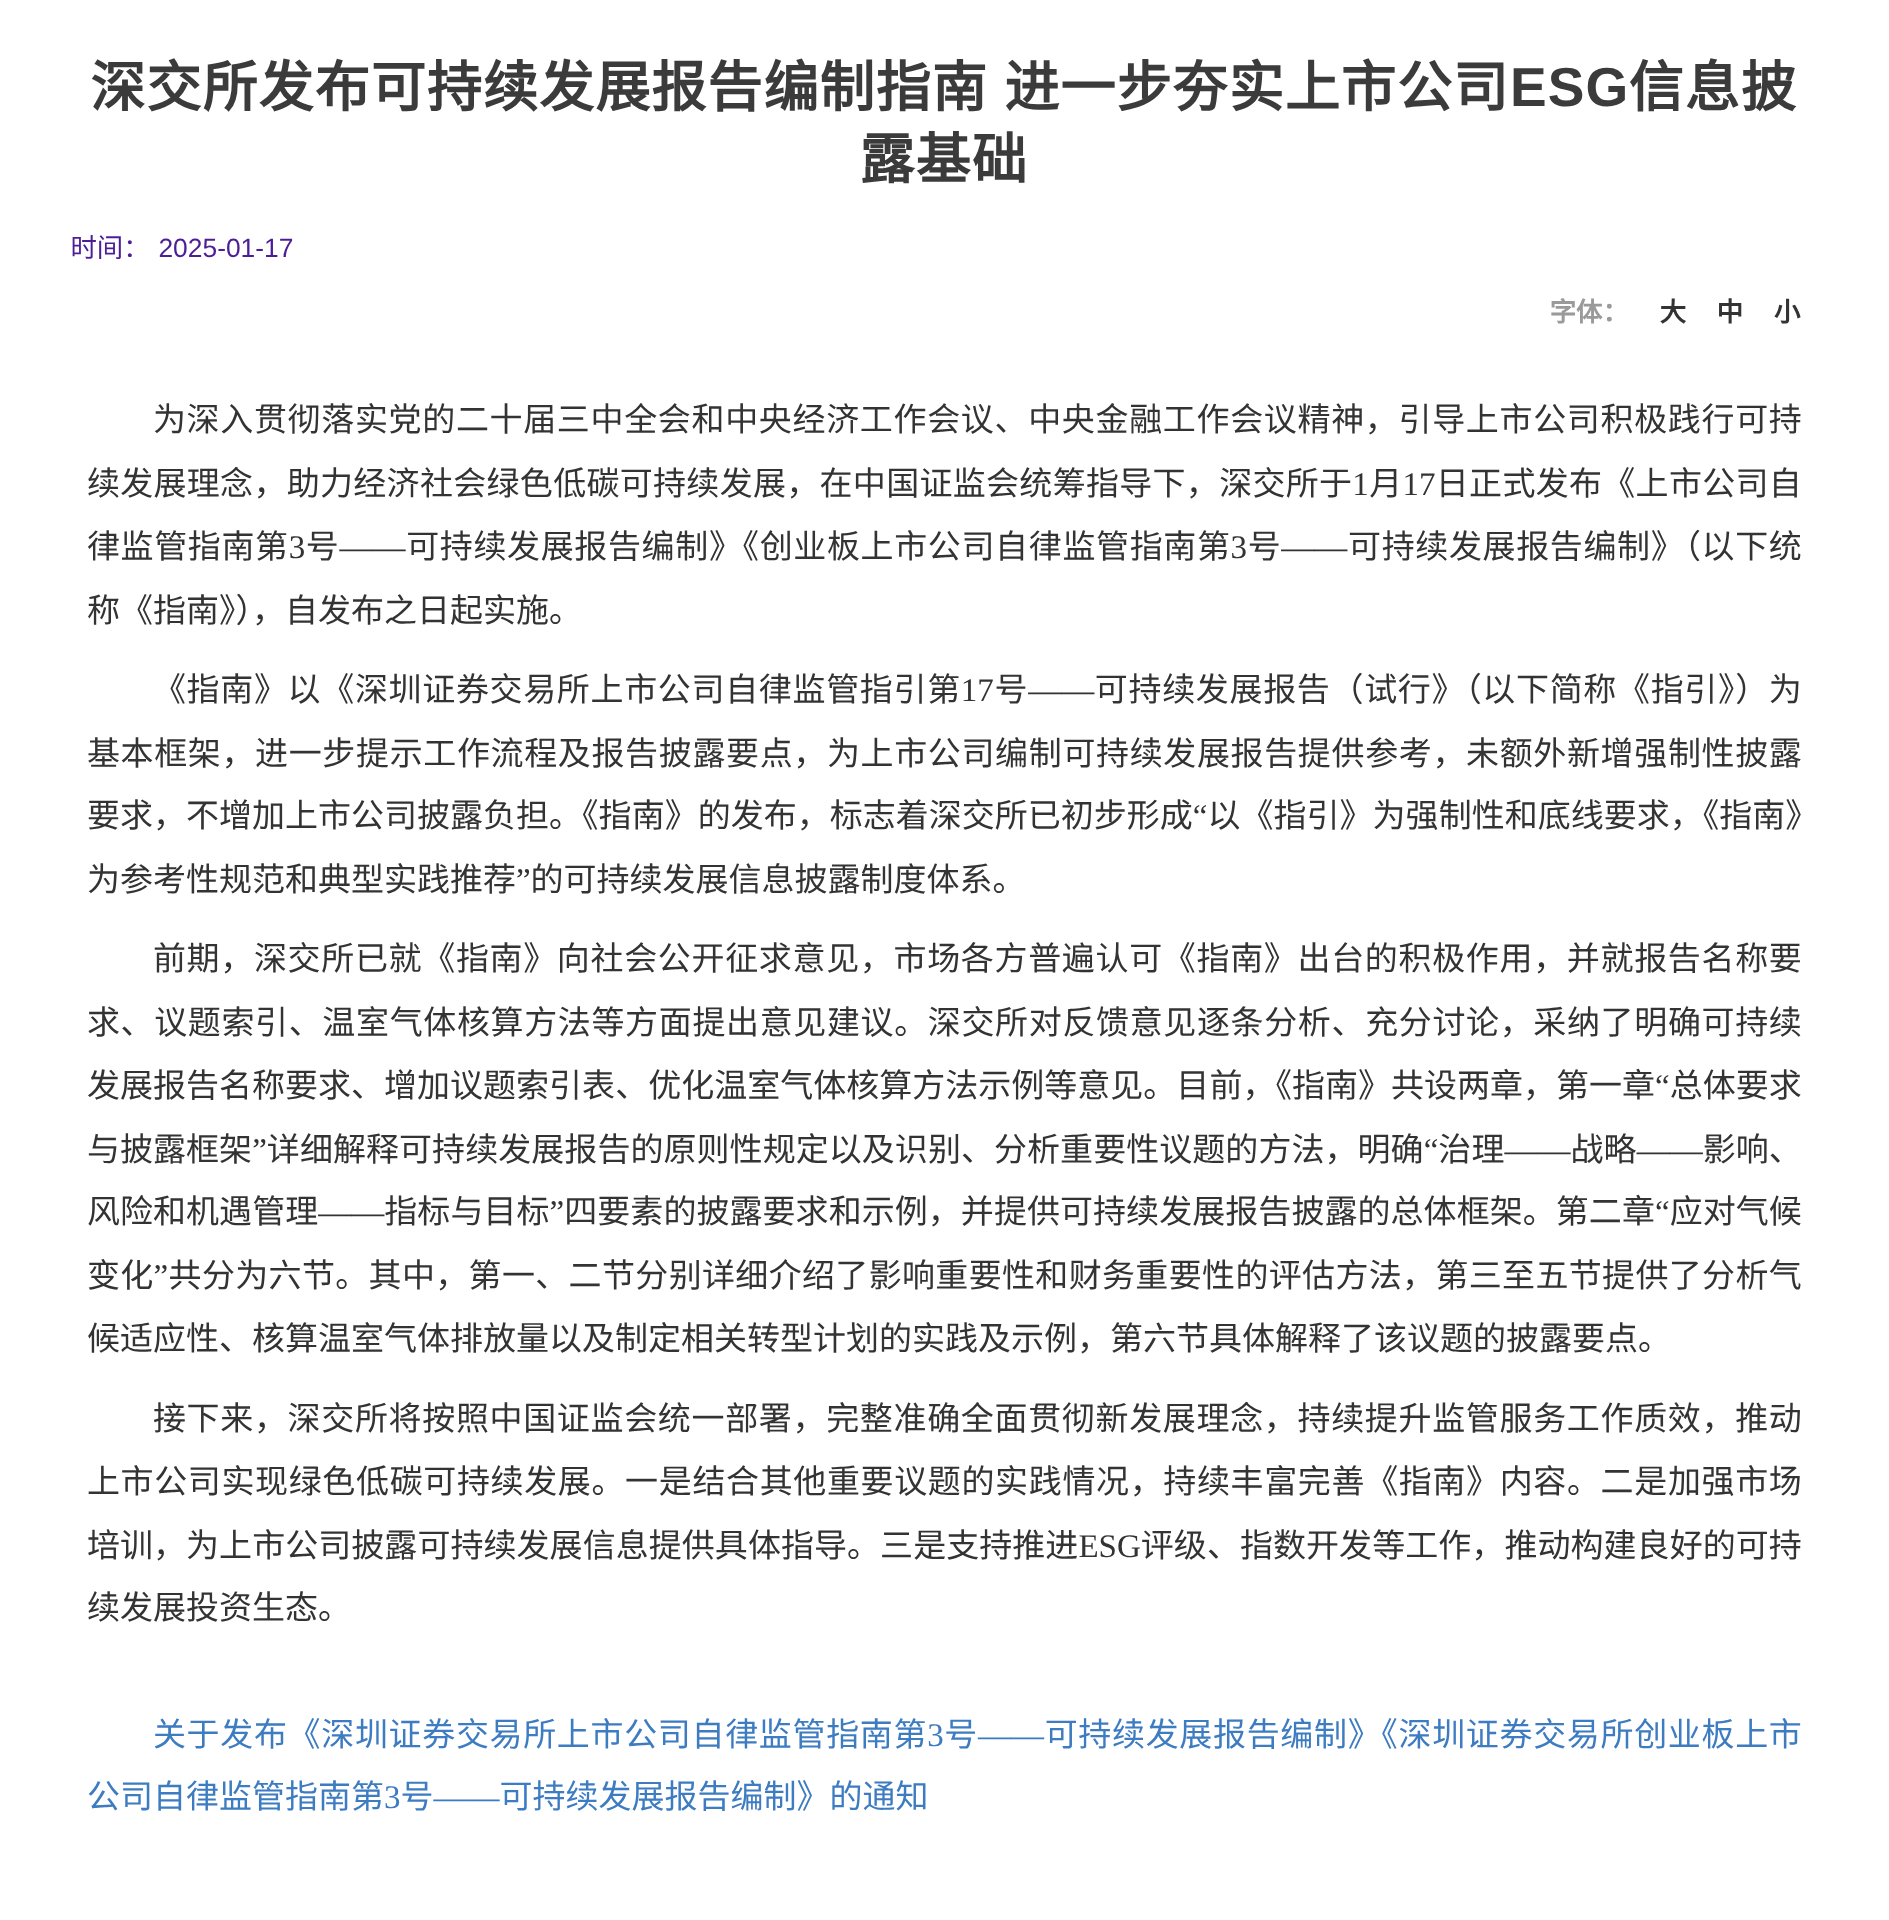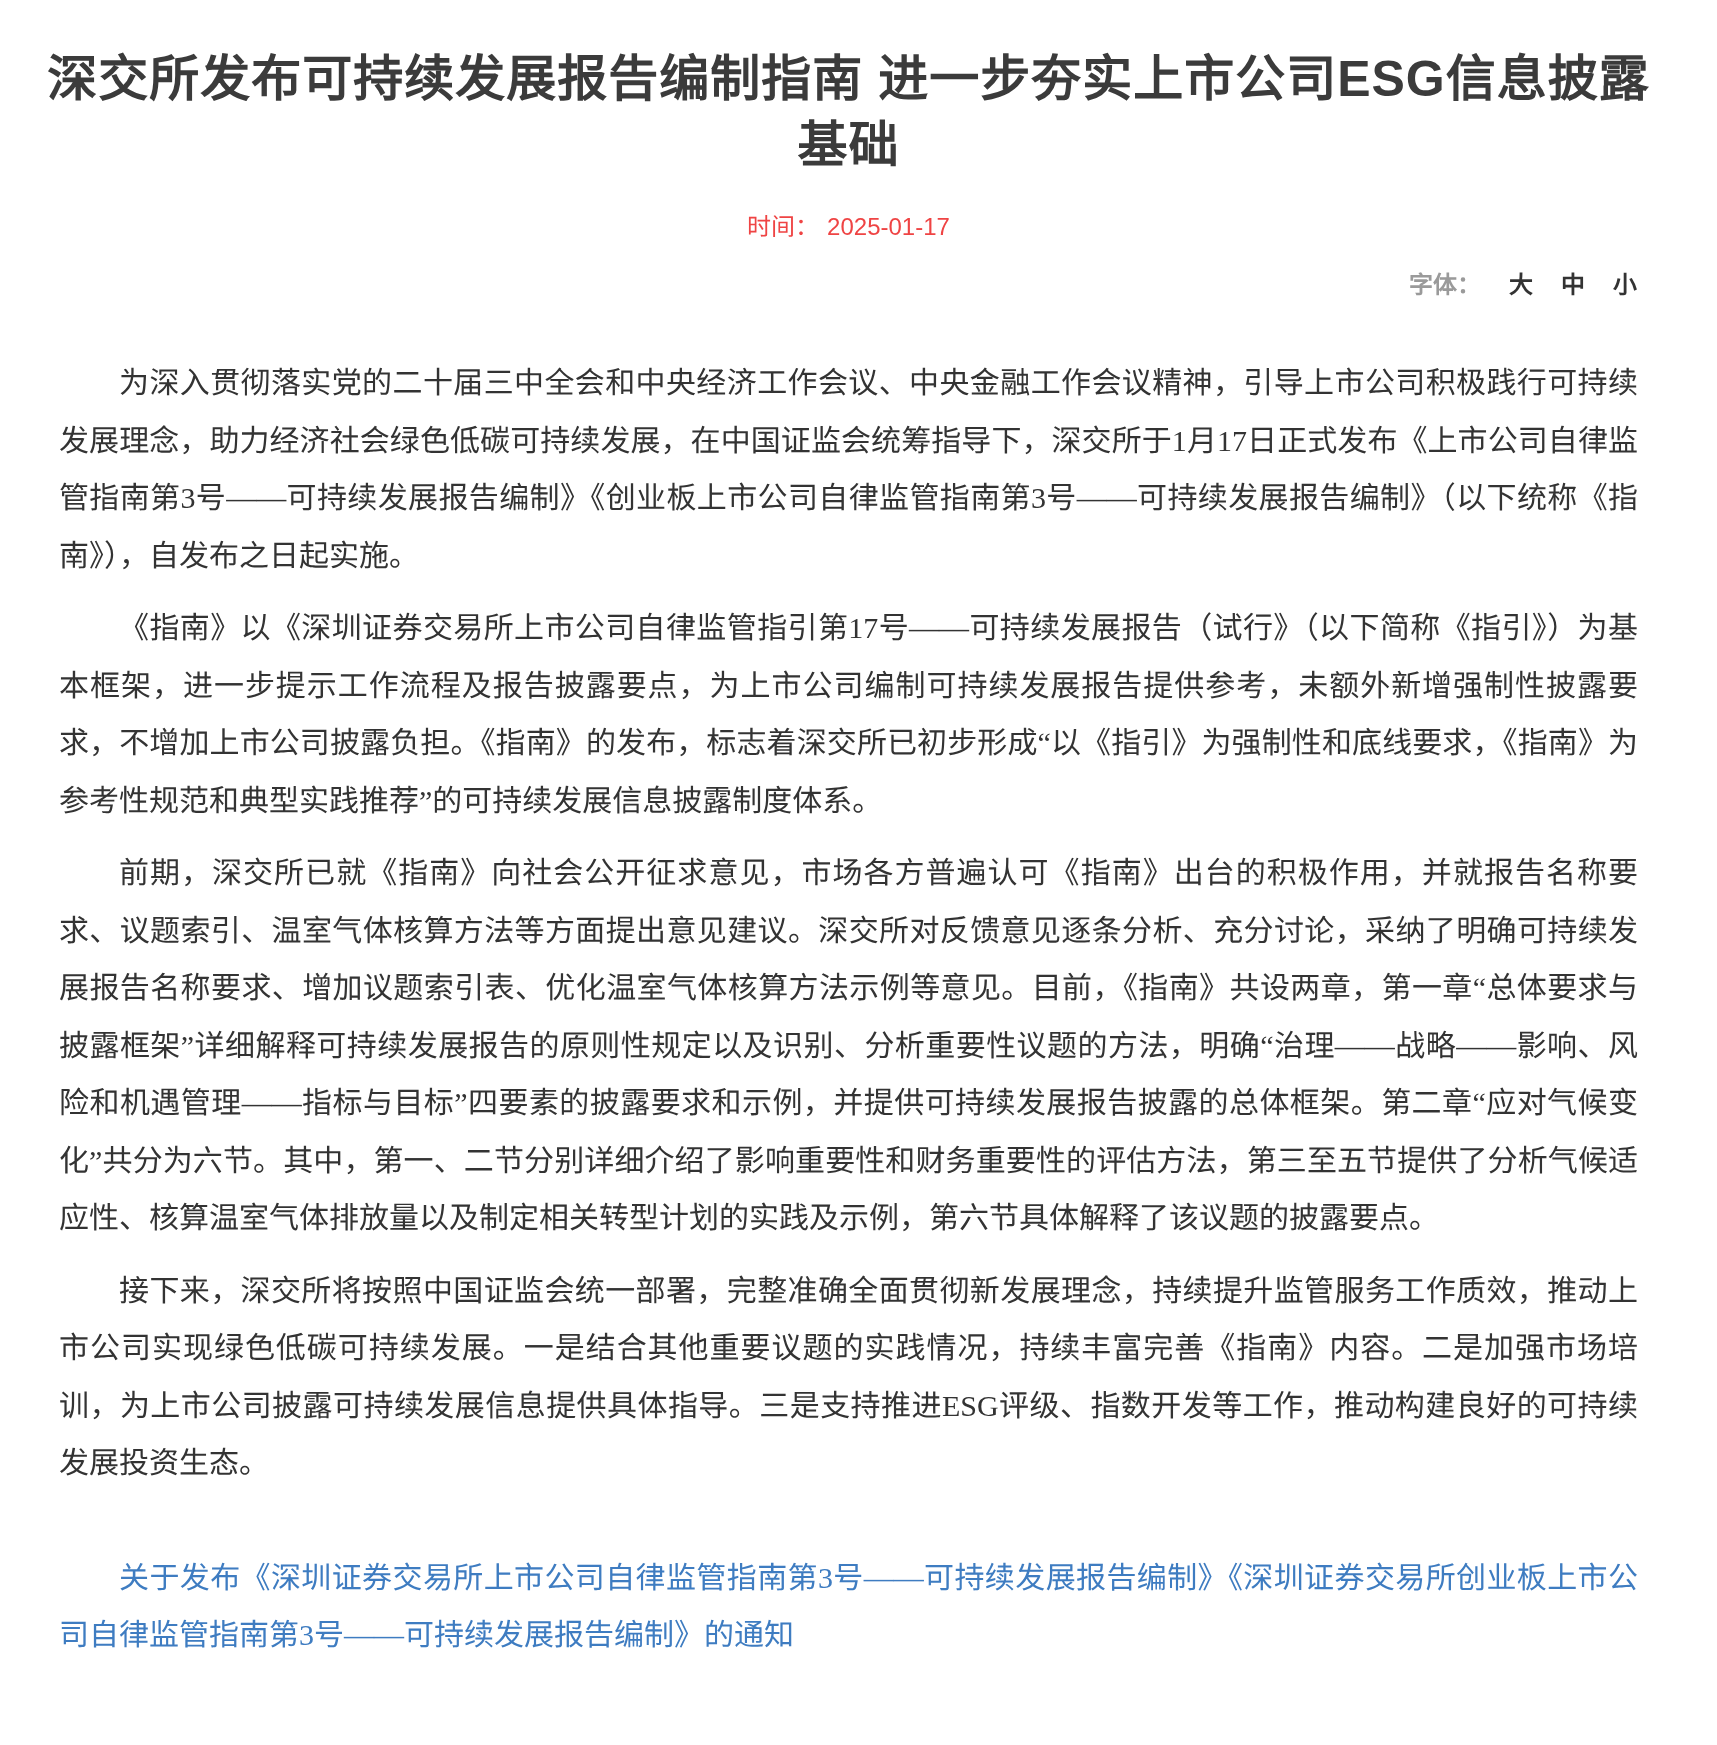--- a/index.html
+++ b/index.html
@@ -2,31 +2,31 @@
 <html lang="zh-CN"><head>
 <meta charset="utf-8">
 <style>
   html, body { margin: 0; padding: 0; background: #ffffff; }
   body {
     width: 1717px; height: 1745px; overflow: hidden;
     font-family: "Liberation Sans", "DejaVu Sans", sans-serif;
   }
   .page {
     width: 1717px; height: 1415px; box-sizing: border-box;
-    padding: 46px 64px 0 44px; background: #ffffff;
+    padding: 46px 64px 0 64px; background: #ffffff;
   }
   .title {
     margin: 0; text-align: center;
     font-family: "Liberation Sans", "DejaVu Sans", sans-serif;
     font-weight: 700; font-size: 50px; line-height: 66px;
     color: #3b3b3b; letter-spacing: 1px;
   }
   .time-row {
-    margin-top: 34px; text-align: center;
-    font-size: 24px; line-height: 30px; color: #ef4444;
+    margin-top: 34px; text-align: left;
+    font-size: 24px; line-height: 30px; color: #4c1d95;
   }
   .time-row .time-value { margin-left: 8px; }
   .font-row {
     margin-top: 28px; text-align: right; padding-right: 16px;
     font-size: 24px; line-height: 30px; color: #9a9a9a; font-weight: bold;
   }
   .font-row .size-option {
     color: #333333; margin-left: 28px; cursor: pointer; text-decoration: none;
   }
   .article {

